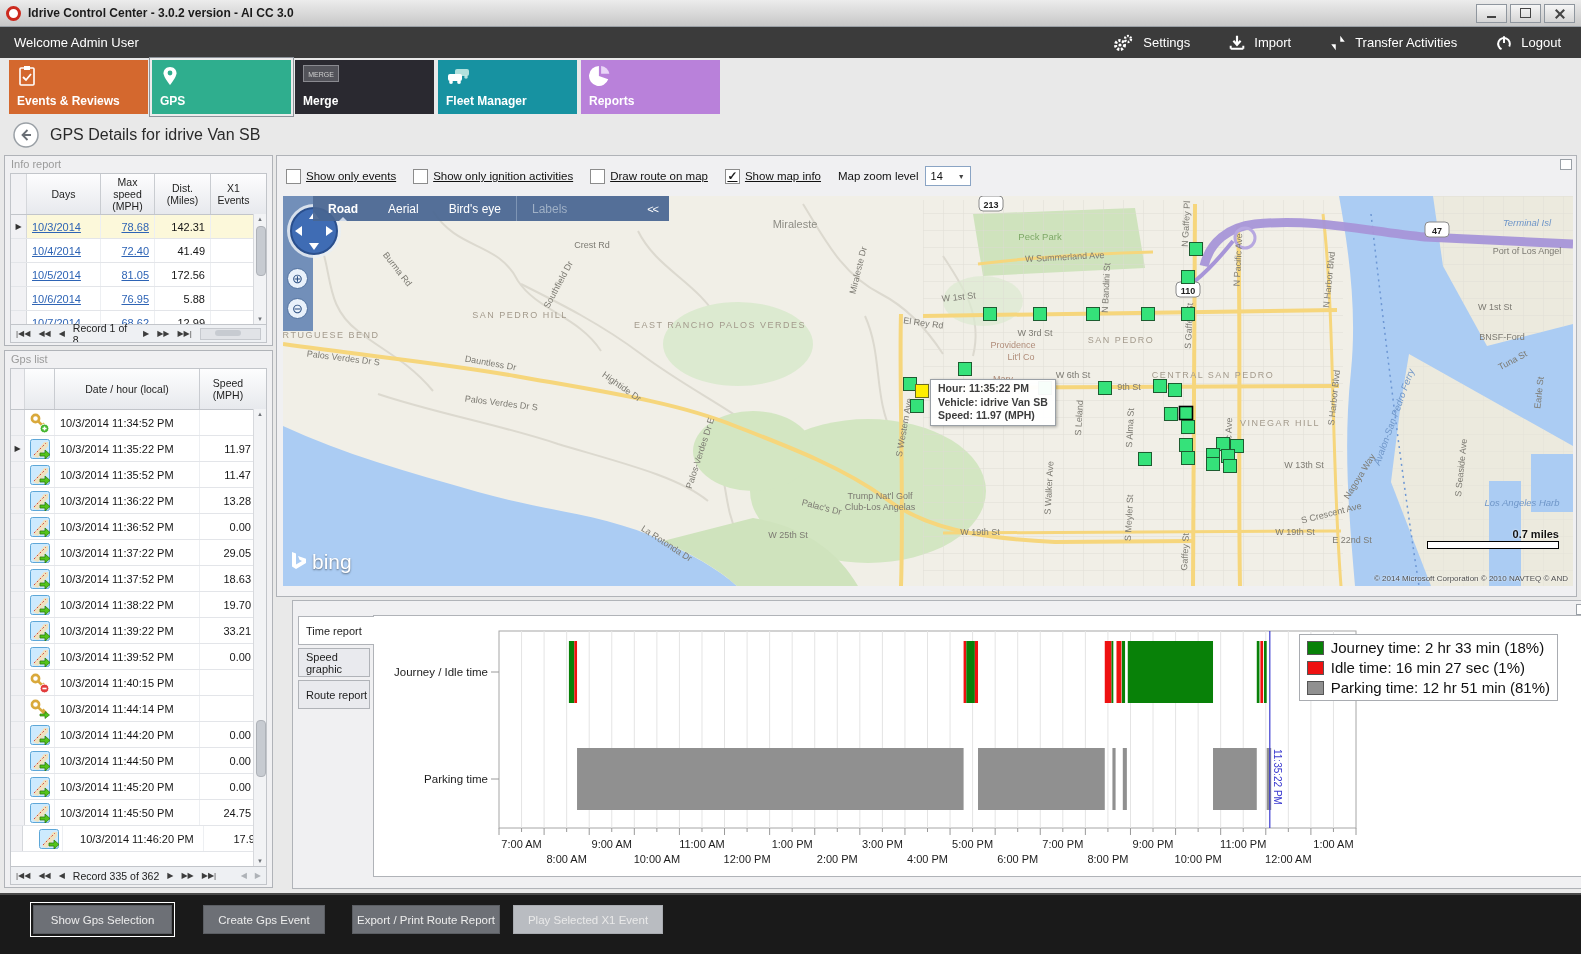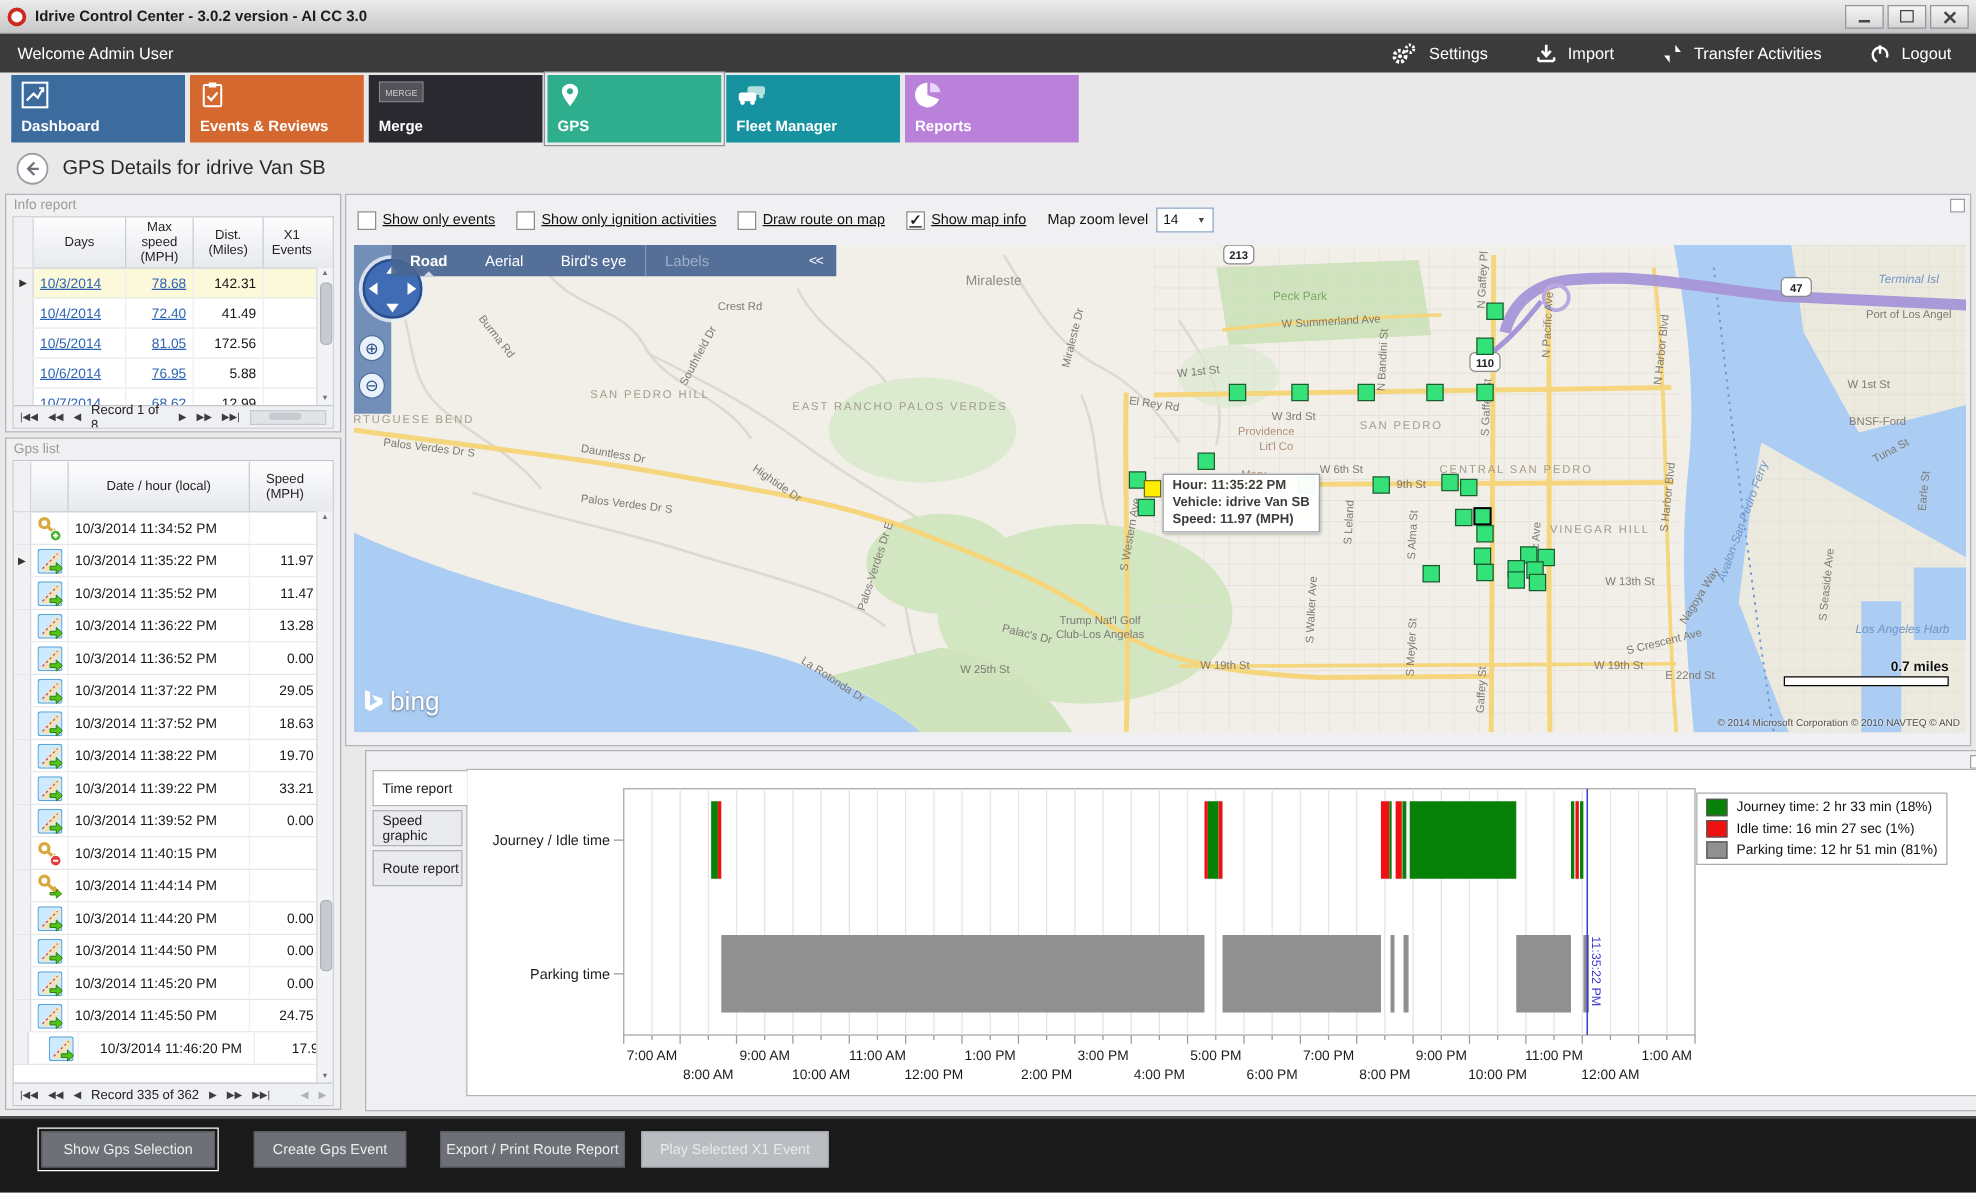--- a/index.html
+++ b/index.html
@@ -82,21 +82,21 @@
   .map-tip{position:absolute;left:647px;top:183px;background:rgba(255,255,255,.96);border:1px solid #9aa0a6;padding:2px 7px;font-size:10.5px;font-weight:bold;color:#3d3d3d;line-height:13.5px;box-shadow:1px 1px 3px rgba(0,0,0,.3);white-space:nowrap;}
   .bing{position:absolute;left:8px;bottom:12px;display:flex;align-items:center;gap:5px;color:#fff;font-size:21px;text-shadow:0 1px 2px rgba(0,0,0,.5);}
   .scalebar{position:absolute;right:14px;top:332px;width:132px;}
   .scale-text{font-size:11px;font-weight:bold;color:#111;text-align:right;text-shadow:0 0 2px #fff;}
   .scale-line{margin-top:1px;height:6px;background:#fff;border:1px solid #000;}
   .map-copy{position:absolute;right:5px;bottom:3px;font-size:8px;color:#4e4e4e;text-shadow:0 0 2px #fff;}
   
   .ctab{position:absolute;left:5px;width:72px;height:29px;background:#e9eaee;border:1px solid #b0b3b8;font-size:11px;display:flex;align-items:center;padding-left:7px;box-sizing:border-box;color:#1c1c1c;cursor:pointer;}
   .ctab.active{background:#fff;width:76px;border-right:none;z-index:3;}
   .chartbox{position:absolute;left:80px;top:14px;width:1211px;height:262px;background:#fff;border:1px solid #b0b3b8;box-sizing:border-box;}
-  .legend{position:absolute;right:25px;top:18px;border:1px solid #a9acb1;background:#fff;padding:4px 7px;display:flex;flex-direction:column;gap:3px;font-size:11px;color:#111;}
+  .legend{position:absolute;right:25px;top:18px;border:1px solid #a9acb1;background:#fff;padding:4px 7px;display:flex;flex-direction:column;gap:3px;font-size:15px;color:#111;}
   .leg-row{display:flex;align-items:center;gap:7px;}
   .leg-sw{width:15px;height:12px;border:1px solid #555;}
   
   .footer{position:absolute;left:0;right:0;top:893px;height:61px;background:#1a1a1a;border-top:2px solid #4a4a4a;}
   .fbtn{position:absolute;top:10px;height:29px;background:#6d7076;color:#ededed;font-size:11.5px;display:flex;align-items:center;justify-content:center;border:1px solid #5b5e63;box-sizing:border-box;cursor:pointer;}
   .fbtn.focused{box-shadow:0 0 0 2px #1a1a1a,0 0 0 3px #fff;}
   .fbtn.disabled{background:#b9bcc1;color:#e9e9e9;border-color:#a8abb0;cursor:default;}
 </style>
 </head>
 <body>
@@ -156,49 +156,41 @@
               <circle cx="10" cy="11" r="6.5" stroke="#fff" stroke-width="2.2" fill="none" stroke-dasharray="30 11" transform="rotate(115 10 11)"></circle>
               <path d="M10 2.5 v7.5" stroke="#fff" stroke-width="2.2"></path>
             </svg>
           </span>
           <span>Logout</span>
         </span>
       </span>
   </div>
 
   <div class="tiles">
-    <div class="tile" style="background: rgb(60, 108, 157);">
-      <span class="ticon"><svg width="22" height="22" viewBox="0 0 20 20">
-            <rect x="1" y="1" width="18" height="18" fill="none" stroke="#fff" stroke-width="1.6"></rect>
-            <path d="M4 14 L9 9 L12 12 L16 5" stroke="#fff" stroke-width="1.6" fill="none"></path>
-            <path d="M13 5 h3 v3" stroke="#fff" stroke-width="1.4" fill="none"></path>
-          </svg></span>
-      <span class="tlabel">Dashboard</span>
-    </div>
     <div class="tile" style="background: rgb(212, 104, 46);">
       <span class="ticon"><svg width="20" height="22" viewBox="0 0 20 22">
             <rect x="3" y="3" width="14" height="17" rx="1" fill="none" stroke="#fff" stroke-width="1.6"></rect>
             <rect x="7" y="1" width="6" height="4" fill="#fff"></rect>
             <path d="M6 12 l3 3 l5 -6" stroke="#fff" stroke-width="1.8" fill="none"></path>
           </svg></span>
       <span class="tlabel">Events &amp; Reviews</span>
     </div>
+    <div class="tile selected" style="background: rgb(47, 174, 142);">
+      <span class="ticon"><svg width="20" height="22" viewBox="0 0 20 20">
+            <path d="M10 1 C6 1 3.5 4 3.5 7.2 C3.5 11 10 19 10 19 C10 19 16.5 11 16.5 7.2 C16.5 4 14 1 10 1 Z" fill="#fff"></path>
+            <circle cx="10" cy="7" r="2.4" fill="#2fae8e"></circle>
+          </svg></span>
+      <span class="tlabel">GPS</span>
+    </div>
     <div class="tile" style="background: rgb(42, 41, 48);">
       <span class="ticon"><svg width="36" height="17" viewBox="0 0 36 17">
             <rect x="0.5" y="0.5" width="35" height="16" fill="#53535a" stroke="#8a8a90"></rect>
             <text x="18" y="11.5" font-size="7" fill="#cfcfcf" text-anchor="middle" font-family="Liberation Sans, sans-serif">MERGE</text>
           </svg></span>
       <span class="tlabel">Merge</span>
-    </div>
-    <div class="tile selected" style="background: rgb(47, 174, 142);">
-      <span class="ticon"><svg width="20" height="22" viewBox="0 0 20 20">
-            <path d="M10 1 C6 1 3.5 4 3.5 7.2 C3.5 11 10 19 10 19 C10 19 16.5 11 16.5 7.2 C16.5 4 14 1 10 1 Z" fill="#fff"></path>
-            <circle cx="10" cy="7" r="2.4" fill="#2fae8e"></circle>
-          </svg></span>
-      <span class="tlabel">GPS</span>
     </div>
     <div class="tile" style="background: rgb(23, 146, 161);">
       <span class="ticon"><svg width="26" height="22" viewBox="0 0 26 20">
             <rect x="9" y="3" width="14" height="7" rx="2" fill="#cdeee7" opacity="0.85"></rect>
             <circle cx="12" cy="11" r="1.8" fill="#cdeee7" opacity="0.85"></circle>
             <circle cx="20" cy="11" r="1.8" fill="#cdeee7" opacity="0.85"></circle>
             <rect x="2" y="8" width="14" height="7" rx="2" fill="#fff"></rect>
             <circle cx="5" cy="16" r="1.9" fill="#fff"></circle>
             <circle cx="13" cy="16" r="1.9" fill="#fff"></circle>
           </svg></span>

